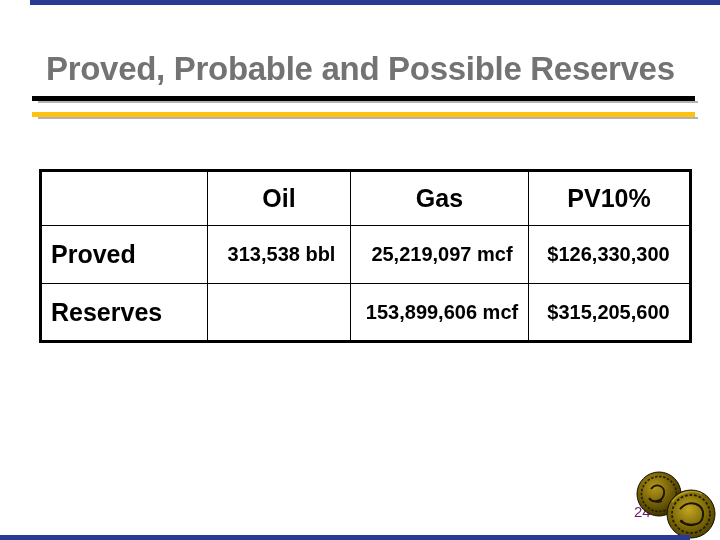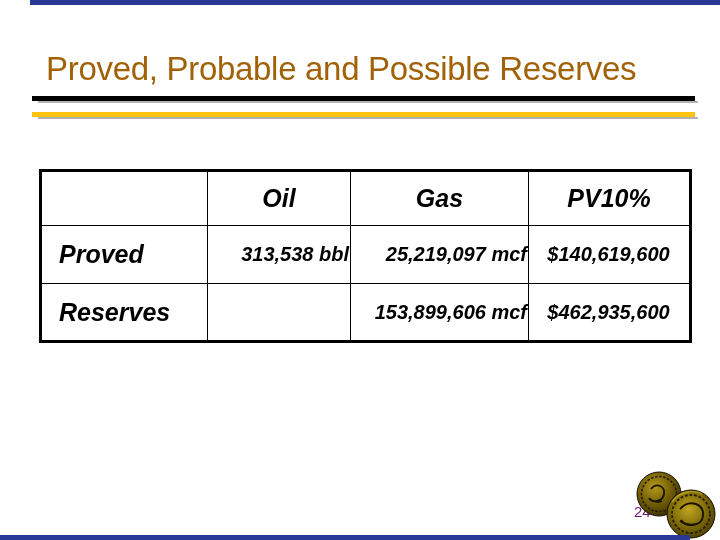--- a/index.html
+++ b/index.html
@@ -6,40 +6,40 @@
   body{
     width:720px;height:540px;position:relative;overflow:hidden;
     background:#ffffff;font-family:"Liberation Sans",sans-serif;
   }
   
   .bar-top{position:absolute;left:30px;top:0;width:690px;height:5px;background:#2b3996;}
   .bar-bottom{position:absolute;left:0;top:535px;width:690px;height:5px;background:#2b3996;}
   
   .title{
     position:absolute;left:46px;top:50px;margin:0;
-    font-size:33px;font-weight:normal;color:#a16207;letter-spacing:-0.3px;white-space:nowrap;
+    font-size:33px;font-weight:bold;color:#737373;letter-spacing:-0.3px;white-space:nowrap;
   }
   
   .rule-black{position:absolute;left:32px;top:96px;width:663px;height:5px;background:#000;}
   .rule-shadow1{position:absolute;left:38px;top:101px;width:660px;height:2px;background:#b3b3b3;}
   .rule-gold{position:absolute;left:32px;top:112px;width:663px;height:5px;background:#ffc20e;}
   .rule-shadow2{position:absolute;left:38px;top:117px;width:660px;height:2px;background:#b3b3b3;}
   
   .data-table{
     position:absolute;left:39px;top:169px;width:650px;
     border-collapse:collapse;table-layout:fixed;
     border:3px solid #000;
   }
   .data-table th,.data-table td{
     border:1px solid #000;vertical-align:middle;color:#000;
-    overflow:hidden;white-space:nowrap;font-style:italic;
+    overflow:hidden;white-space:nowrap;
   }
   .data-table th{font-size:25px;font-weight:bold;text-align:center;}
-  .data-table td.rowlabel{font-size:25px;font-weight:bold;text-align:left;padding-left:17px;}
-  .data-table td.val{font-size:20px;font-weight:bold;text-align:right;padding-left:6px;}
+  .data-table td.rowlabel{font-size:25px;font-weight:bold;text-align:left;padding-left:9px;}
+  .data-table td.val{font-size:20px;font-weight:bold;text-align:center;padding-left:6px;}
   .data-table td.pv{text-align:center;padding-left:0;}
   tr.r-head{height:55px;}
   tr.r-body{height:58px;}
   
   .pagenum{position:absolute;left:634px;top:503px;font-size:15px;color:#701a75;}
   
   .coins{position:absolute;left:634px;top:469px;width:84px;height:70px;}
 </style>
 </head>
 <body>
@@ -64,27 +64,27 @@
     <tr class="r-head">
       <th></th>
       <th>Oil</th>
       <th>Gas</th>
       <th>PV10%</th>
     </tr>
     <tr class="r-body">
       <td class="rowlabel">Proved</td>
       <td class="val">313,538 bbl</td>
       <td class="val">25,219,097 mcf</td>
-      <td class="val pv">$140,619,600</td>
+      <td class="val pv">$126,330,300</td>
     </tr>
     <tr class="r-body">
       <td class="rowlabel">Reserves</td>
       <td class="val"></td>
       <td class="val">153,899,606 mcf</td>
-      <td class="val pv">$462,935,600</td>
+      <td class="val pv">$315,205,600</td>
     </tr>
   </tbody>
 </table>
 
 <div class="pagenum">24</div>
 
 <svg class="coins" viewBox="0 0 84 70" xmlns="http://www.w3.org/2000/svg">
   <defs>
     <radialGradient id="g1" cx="40%" cy="35%" r="75%">
       <stop offset="0%" stop-color="#b59a1c"></stop>

